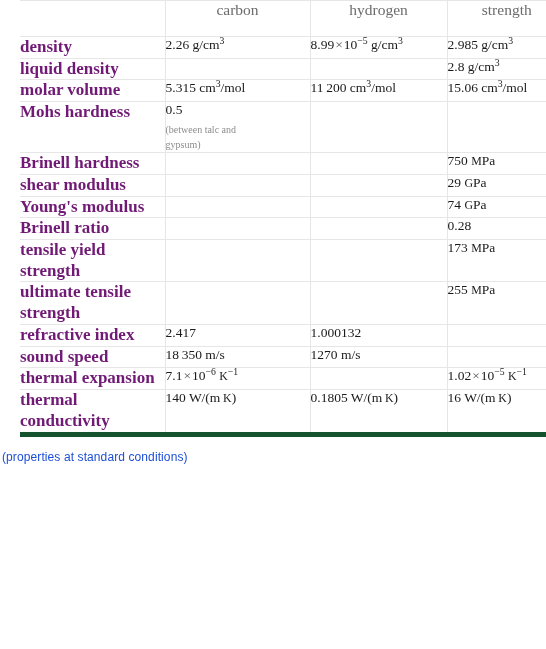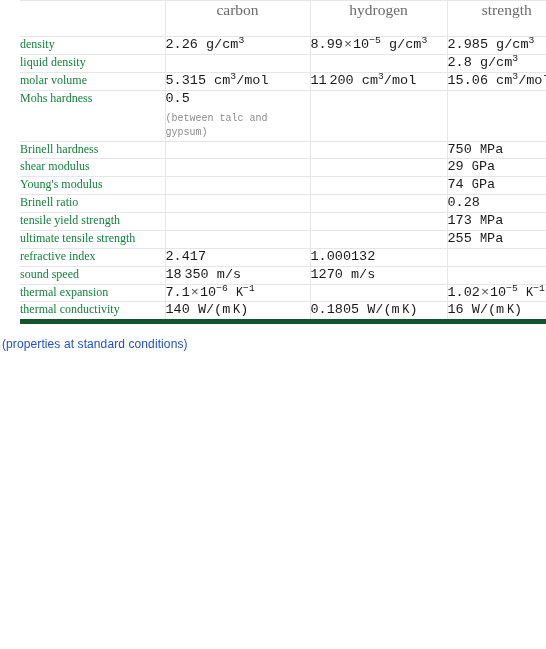--- a/index.html
+++ b/index.html
@@ -53,29 +53,30 @@
     color: #6b6b6b;
     text-align: center;
     vertical-align: middle;
     background: #ffffff;
   }
   thead th.blank-corner { border-top: none; }
 
   
   td.prop-label {
     font-family: "Liberation Serif", serif;
-    font-size: 12px;
-    color: #15803d;
+    font-size: 17px;
+    color: #701a75;
     padding: 7px 0 7px 11px;
     line-height: 1.22;
+    font-weight: bold;
   }
 
   
   td.prop-value {
-    font-family: Liberation Mono, monospace;
+    font-family: Liberation Serif, serif;
     font-size: 13.5px;
     color: #1a1a1a;
     padding: 9px 0 9px 9px;
     line-height: 1.25;
     white-space: nowrap;
   }
   td.prop-value.empty { padding: 0; }
 
   .val-main { display: inline; }
 

